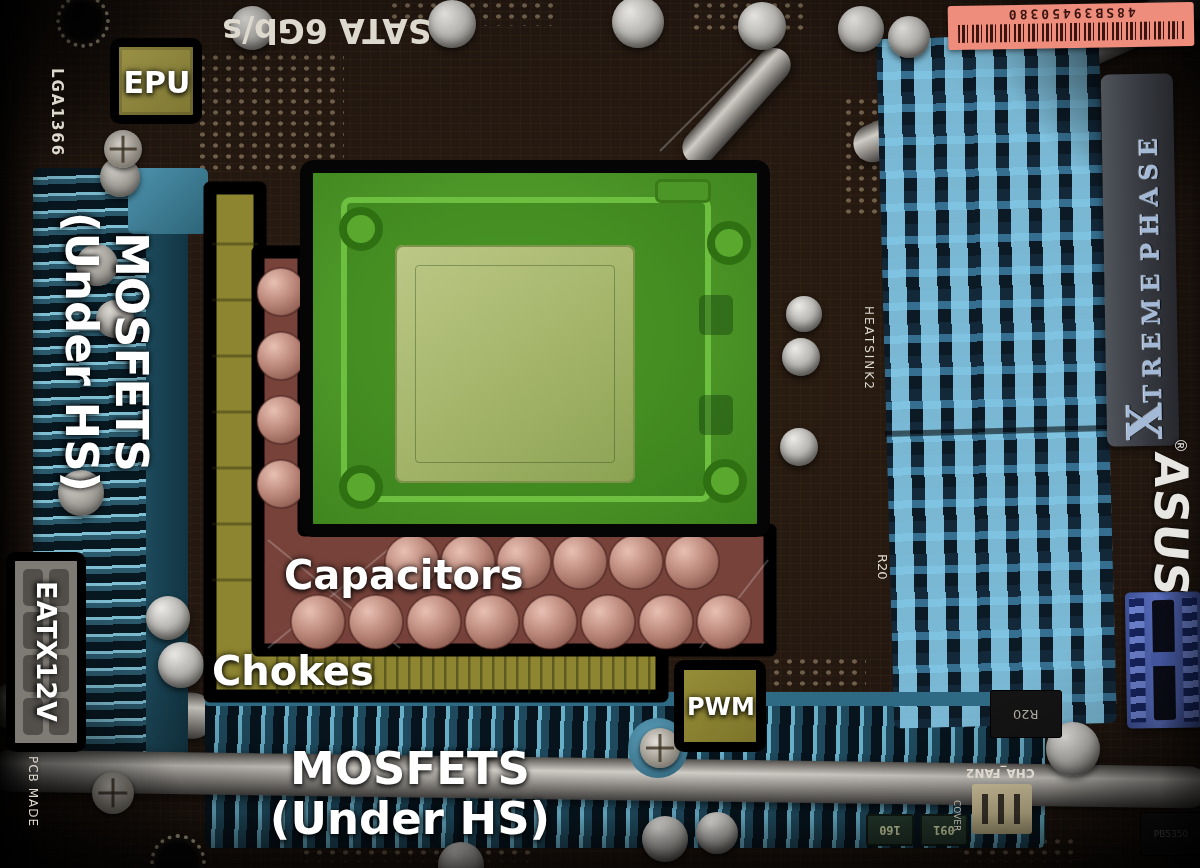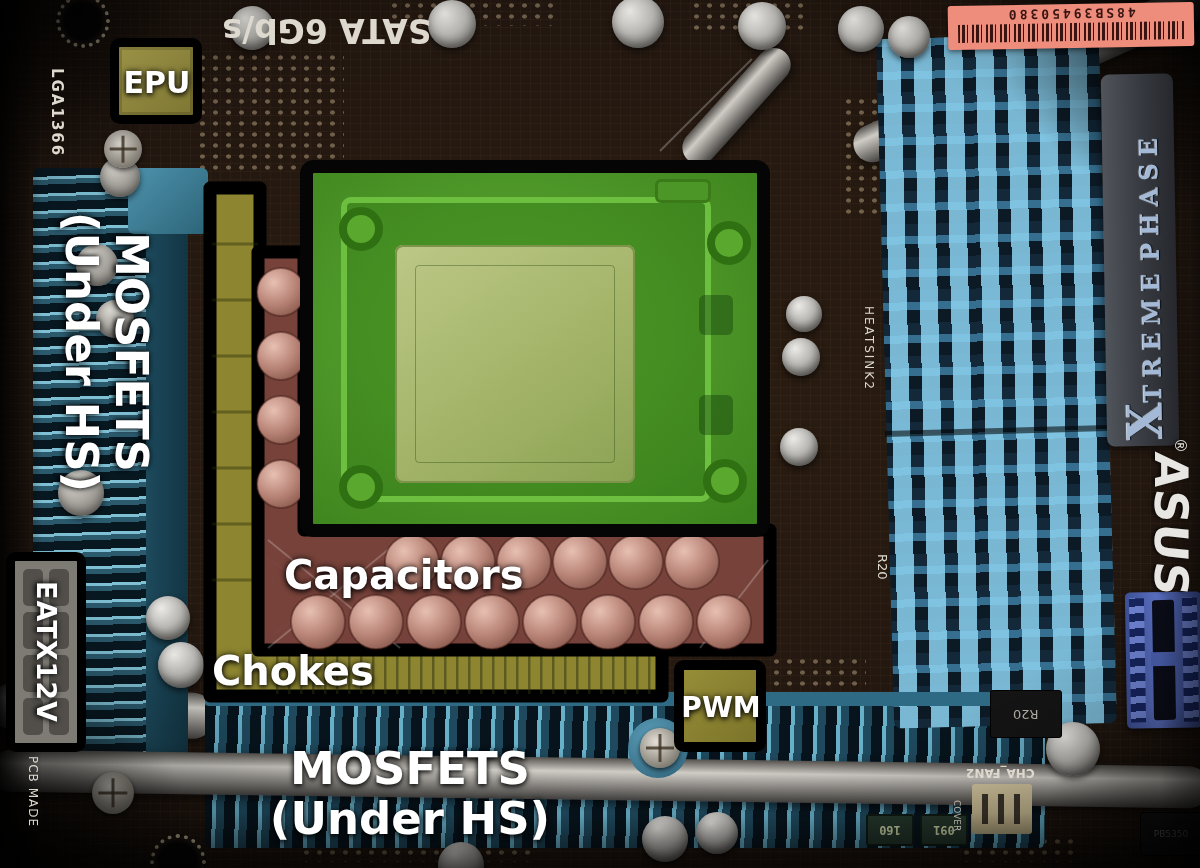--- a/index.html
+++ b/index.html
@@ -281,21 +281,21 @@
         <div></div>
         <div></div>
         <div></div>
         <div></div>
     </div>
     <div class="eatx-tint"></div>
   </div>
 
   <div class="label" style="left:212px;top:648px;font-size:40px;">Chokes</div>
   <div class="label" style="left:284px;top:552px;font-size:40px;">Capacitors</div>
-  <div class="label center" style="left:721px;top:707px;font-size:28px;">PWM</div>
+  <div class="label center" style="left:721px;top:707px;font-size:24px;">PWM</div>
   <div class="label center" style="left:157px;top:82px;font-size:30px;">EPU</div>
   <div class="label rot90" style="left:46px;top:652px;font-size:27px;letter-spacing:1px;">EATX12V</div>
   <div class="label rot90" style="left:106px;top:352px;font-size:45px;line-height:1.1;">
     <span style="display:block;">MOSFETS</span>
     <span style="display:block;">(Under HS)</span>
   </div>
   <div class="label center" style="left:410px;top:793px;font-size:45px;line-height:1.1;">
     <span style="display:block;">MOSFETS</span>
     <span style="display:block;">(Under HS)</span>
   </div>

